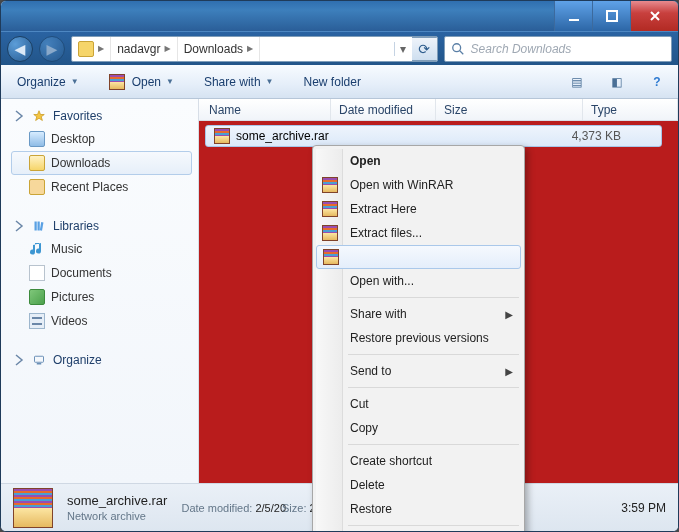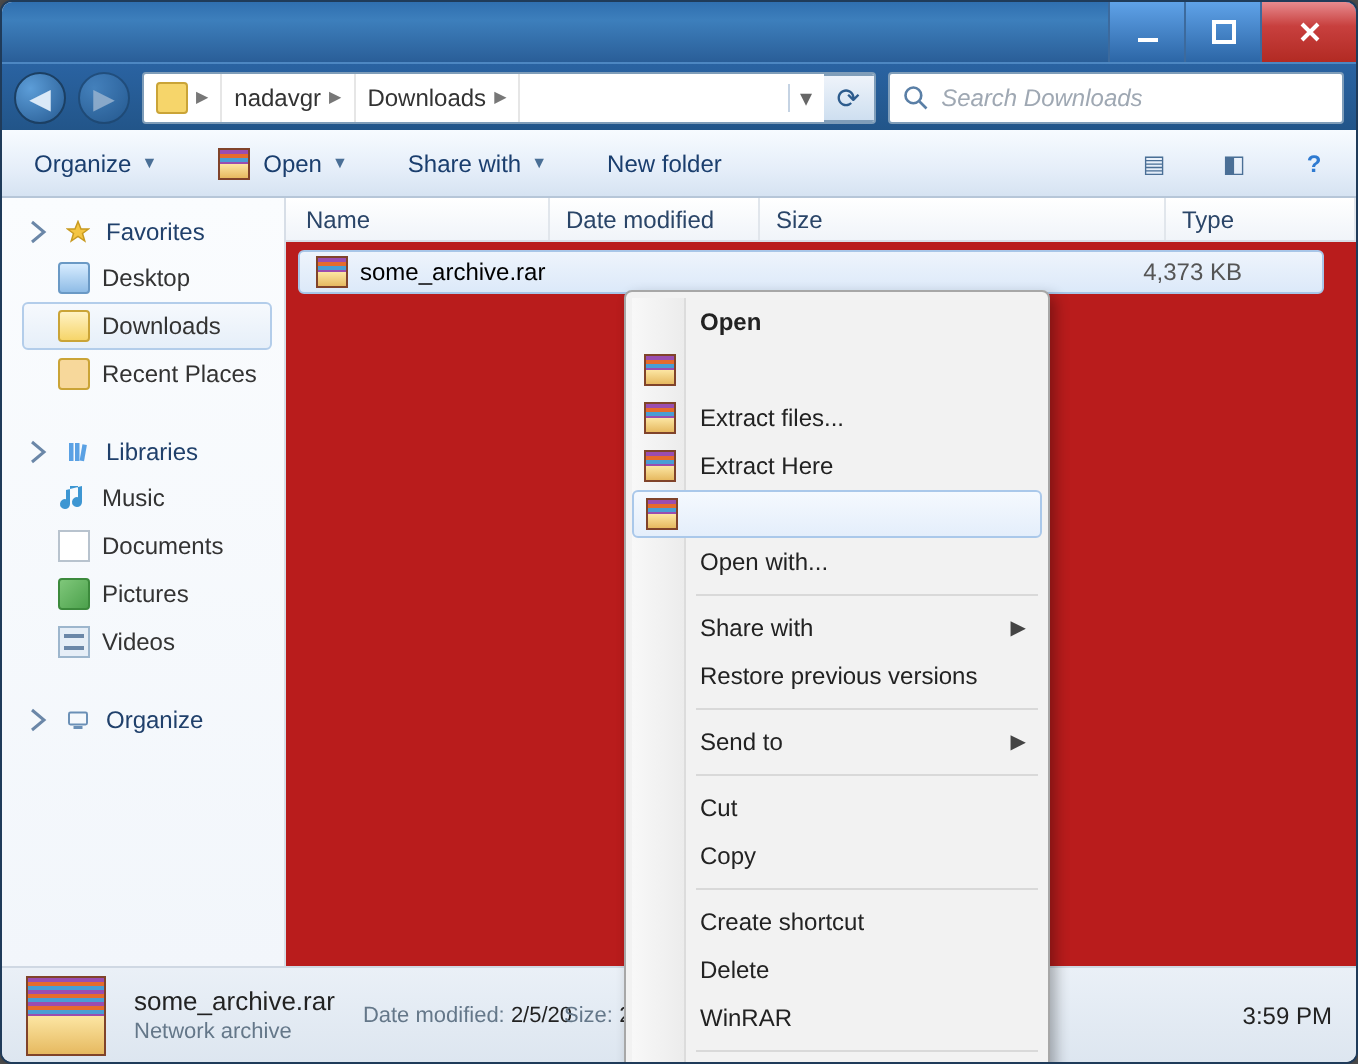--- a/index.html
+++ b/index.html
@@ -28,21 +28,21 @@
   .search-box svg{width:14px;height:14px;fill:#5a7fa6;}
   
   .toolbar { height:34px; background:linear-gradient(to bottom,#f7fbff,#e5eef9 60%,#d6e3f2); border-bottom:1px solid #b6c6d8; display:flex; align-items:center; padding:0 10px; gap:18px; color:#1a3e6e;}
   .toolbar .tb{display:flex;align-items:center;gap:5px;padding:4px 6px;border-radius:3px;}
   .tb .tri{font-size:8px;color:#4a6f96;}
   .tb.open .wr-icon{margin-right:2px;}
   .toolbar .spacer{flex:1;}
   .toolbar .icon-btn{width:22px;color:#4a6f96;display:flex;justify-content:center;}
   
   .body { flex:1; display:flex; overflow:hidden;}
-  .sidebar { width:142px; border-right:1px solid #d7dee7; background:linear-gradient(to bottom,#fafcfe,#f2f6fb); padding:6px 0 6px 10px; overflow:hidden;}
+  .sidebar { width:198px; border-right:1px solid #d7dee7; background:linear-gradient(to bottom,#fafcfe,#f2f6fb); padding:6px 0 6px 10px; overflow:hidden;}
   .side-group{margin-bottom:16px;}
   .side-hdr{display:flex;align-items:center;gap:6px;color:#20406b;padding:3px 0 3px 2px;}
   .side-hdr svg{width:12px;height:12px;fill:#6b87a8;}
   .side-item{display:flex;align-items:center;gap:6px;padding:4px 6px 4px 18px;color:#333;border-radius:3px;margin-right:6px;}
   .side-item.selected{background:linear-gradient(to bottom,#f6f9fd,#e6eff9);border:1px solid #b3cdea;padding:3px 5px 3px 17px;}
   .ic{width:16px;height:16px;flex:none;display:flex;align-items:center;justify-content:center;}
   .ic.folder{background:linear-gradient(to bottom,#fff2c4,#f6d56a);border:1px solid #caa437;border-radius:2px;}
   .ic.star svg{fill:#f4c542;stroke:#c89a20;}
   .ic.lib svg{fill:#5aa1e4;}
   .ic.desktop{background:linear-gradient(to bottom,#d7ecff,#8fbce6);border:1px solid #6a99c5;border-radius:2px;}
@@ -295,29 +295,30 @@
     <div style="margin-left:auto;color:#222;text-align:center;"><span>3:59 PM</span></div>
   </div>
 
   <div class="ctx">
     <div class="gutter"></div>
     <div class="ctx-item bold">
         <span>Open</span>
       </div>
     <div class="ctx-item">
         <span class="ci wr-icon"></span>
+        <span>Open with WinRAR</span>
+      </div>
+    <div class="ctx-item">
+        <span class="ci wr-icon"></span>
+        <span>Extract Here</span>
       </div>
     <div class="ctx-item">
         <span class="ci wr-icon"></span>
         <span>Extract files...</span>
       </div>
-    <div class="ctx-item">
-        <span class="ci wr-icon"></span>
-        <span>Extract Here</span>
-      </div>
     <div class="ctx-item hl">
         <span class="ci wr-icon"></span>
       </div>
     <div class="ctx-item">
         <span>Open with...</span>
       </div>
     <div class="ctx-sep"></div>
     <div class="ctx-item">
         <span>Share with</span>
         <span class="arrow">▶</span>
@@ -338,19 +339,19 @@
         <span>Copy</span>
       </div>
     <div class="ctx-sep"></div>
     <div class="ctx-item">
         <span>Create shortcut</span>
       </div>
     <div class="ctx-item">
         <span>Delete</span>
       </div>
     <div class="ctx-item">
-        <span>WinRAR</span>
+        <span>Restore</span>
       </div>
     <div class="ctx-sep"></div>
     <div class="ctx-item"></div>
   </div>
 
 </div>
 
 </body></html>

